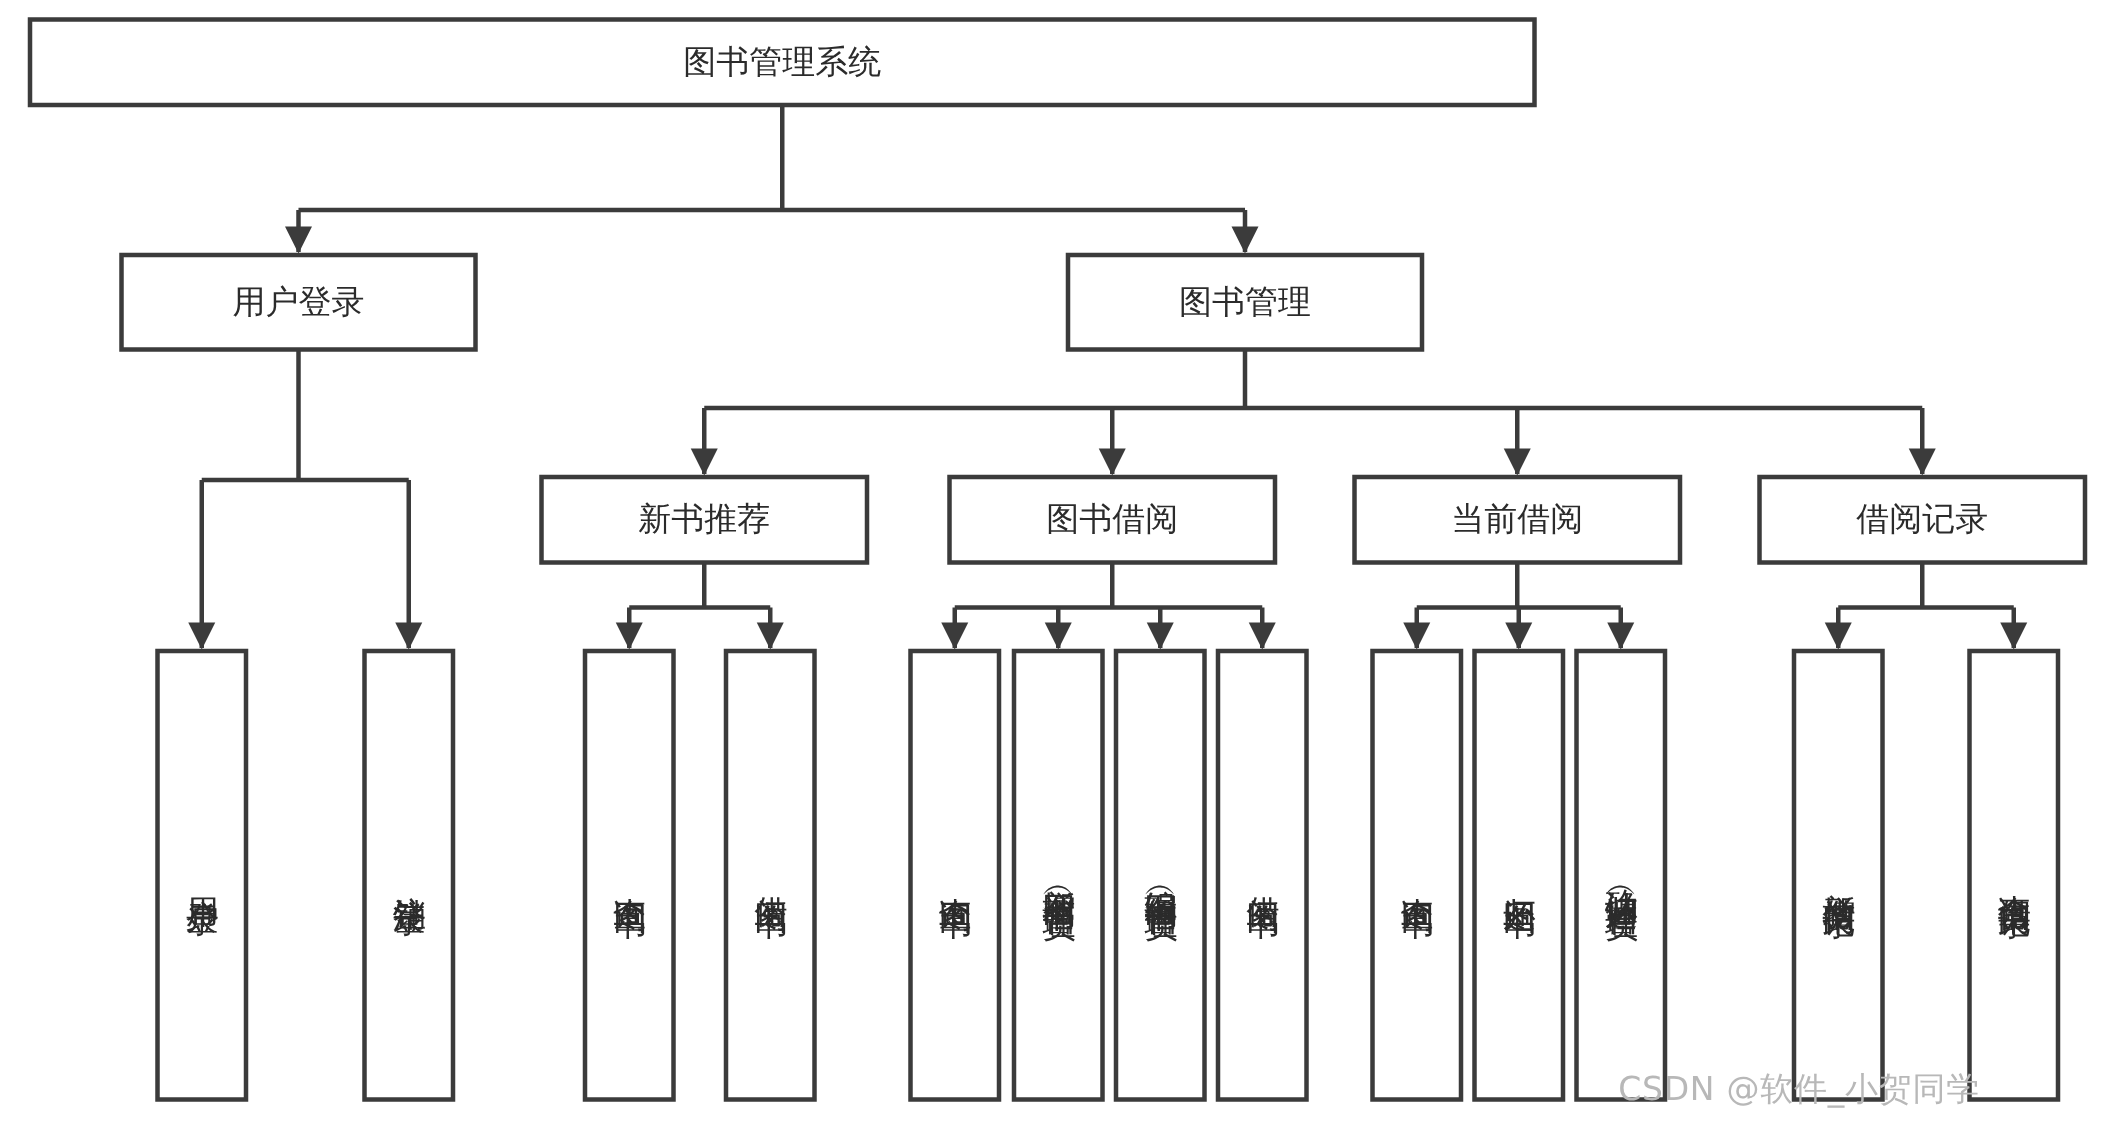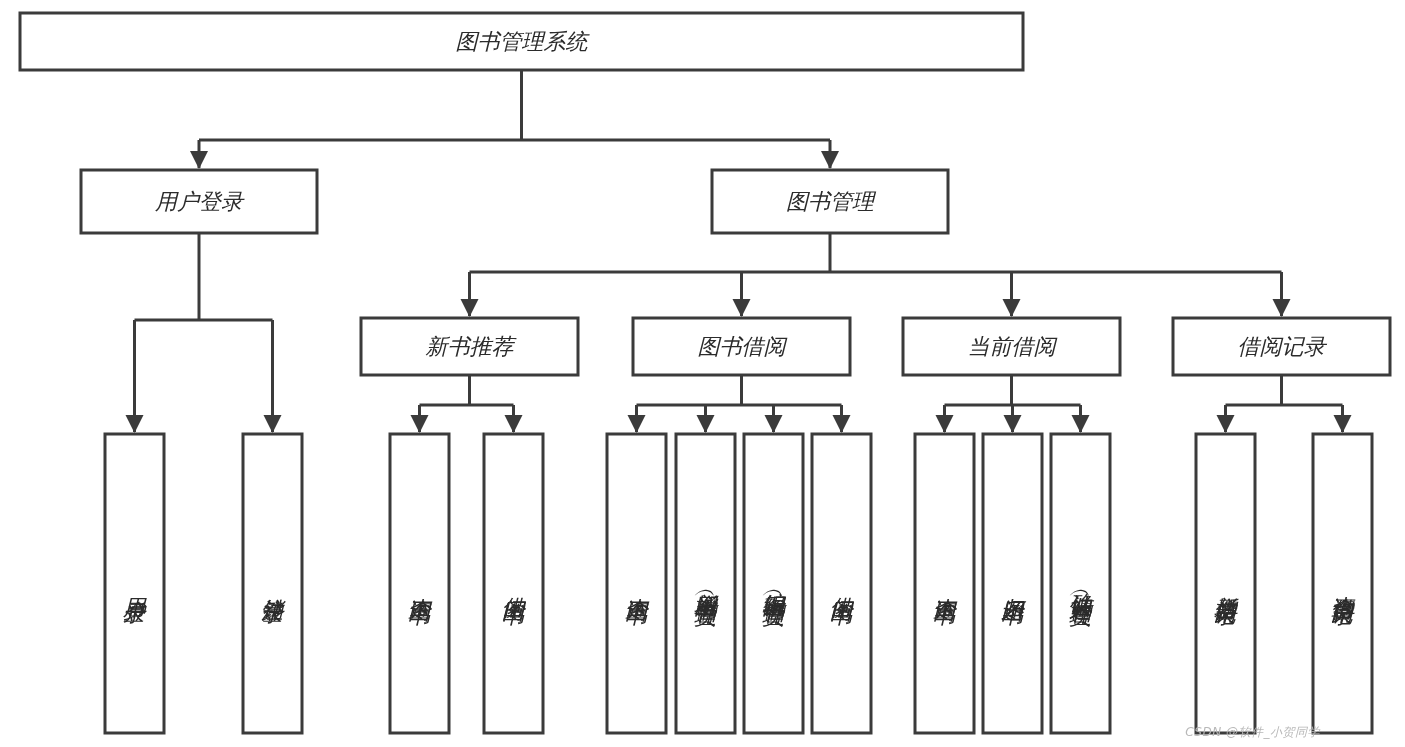--- a/index.html
+++ b/index.html
@@ -11,21 +11,20 @@
     width: 1405px;
     height: 747px;
     overflow: hidden;
     font-family: "DejaVu Sans", "Liberation Sans", sans-serif;
   }
   #diagram-root {
     position: relative;
     width: 1328px;
     height: 747px;
     background: #ffffff;
-    font-style: italic;
   }
   svg.tree-canvas {
     position: absolute;
     left: 0;
     top: 0;
     width: 1405px;
     height: 747px;
     display: block;
   }
   .node-box {
@@ -63,21 +62,21 @@
     color: #2b2b2b;
     white-space: nowrap;
     pointer-events: none;
     user-select: none;
   }
   .watermark {
     position: absolute;
     right: 8px;
     bottom: 6px;
     font-family: "DejaVu Sans", "Liberation Sans", sans-serif;
-    font-size: 12px;
+    font-size: 22px;
     color: #b8b8b8;
     letter-spacing: 0.5px;
     white-space: nowrap;
   }
 </style>
 </head>
 <body>
 
 <div id="diagram-root">
 

